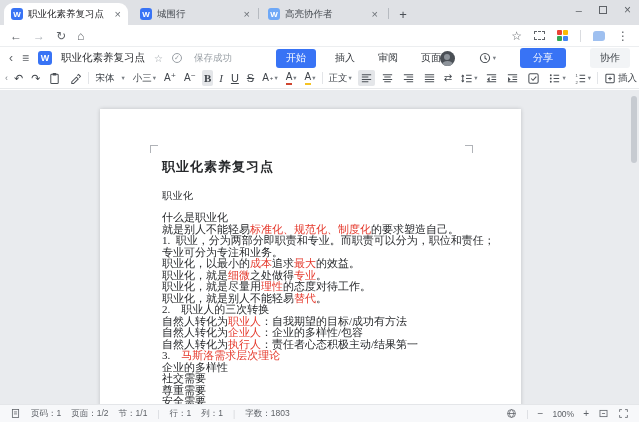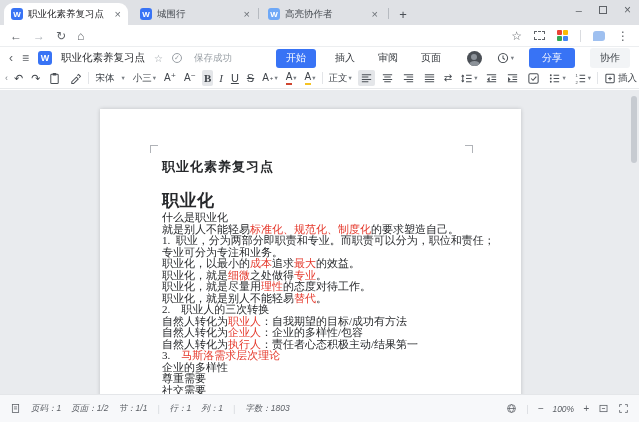--- a/index.html
+++ b/index.html
@@ -44,21 +44,21 @@
   .wps-logo { width:14px; height:14px; border-radius:3px; background:#3873f5; color:#fff;
               font-size:9px; font-weight:bold; display:flex; align-items:center; justify-content:center; }
   .doc-title { font-size:10.5px; color:#26282b; }
   .gray-ic { color:#9aa0a6; font-size:10px; }
   .save-ok { color:#9aa0a6; font-size:9.5px; display:flex; align-items:center; gap:12px; }
   .check-circle { width:10px; height:10px; border:1px solid #9aa0a6; border-radius:50%;
                   font-size:7px; display:flex; align-items:center; justify-content:center; color:#9aa0a6; }
   .wps-menu { position:absolute; left:276px; top:0; height:100%; display:flex; align-items:center; gap:15px; }
   .menu-item { font-size:10px; color:#33373c; padding:2px 4px; }
   .menu-item.active { background:#3873f5; color:#fff; padding:2.5px 10px; border-radius:3px; }
-  .header-right { margin-left:auto; display:flex; align-items:center; gap:15px; }
+  .header-right { margin-left:auto; display:flex; align-items:center; gap:24px; }
   .avatar { width:15px; height:15px; border-radius:50%; background:#4a4f55; overflow:hidden; position:relative; }
   .avatar::before { content:""; position:absolute; left:4.5px; top:3px; width:6px; height:6px; border-radius:50%; background:#8d939a; }
   .avatar::after { content:""; position:absolute; left:2px; top:10px; width:11px; height:7px; border-radius:50%; background:#8d939a; }
   .hist-wrap { display:flex; align-items:center; gap:2px; color:#5f6368; }
   .btn-share { background:#3873f5; color:#fff; font-size:10px; padding:3px 13px; border-radius:3px; }
   .btn-collab { background:#f2f4f6; color:#41464c; font-size:10px; padding:3px 10px; border-radius:3px; }
 
   
   .fmt { position:absolute; top:68px; left:0; right:0; height:21px; background:#fff;
          border-bottom:1px solid #e8eaec; display:flex; align-items:center; padding:0 5px; gap:4px;
@@ -83,30 +83,30 @@
   
   .doc-area { position:absolute; top:90px; left:0; right:0; height:314px; background:#e9ebee; overflow:hidden; }
   .page { position:absolute; left:100px; top:19px; width:421px; height:372px; background:#fff;
           box-shadow:0 0 4px rgba(0,0,0,.18); }
   .mark { position:absolute; width:8px; height:8px; border-color:#b0b3b8; }
   .mark.tl { left:50px; top:36px; border-top:1px solid #b0b3b8; border-left:1px solid #b0b3b8; }
   .mark.tr { right:48px; top:36px; border-top:1px solid #b0b3b8; border-right:1px solid #b0b3b8; }
   .doc-content { position:absolute; left:62px; right:26px; top:49px;
                  font-family:"Liberation Serif","DejaVu Serif",serif; color:#26282b; }
   .doc-h1 { font-size:13px; font-weight:bold; letter-spacing:1px; margin-bottom:13px; }
-  .doc-h2 { font-size:17px; font-weight:bold; letter-spacing:.5px; margin-bottom:0; }
+  .doc-h2 { font-size:10px; font-weight:normal; letter-spacing:.5px; margin-bottom:9px; }
   .doc-line { font-size:11px; line-height:11.5px; white-space:pre-wrap; }
   .doc-line .red { color:#e5382b; }
   .vscroll { position:absolute; right:2px; top:0; bottom:0; width:7px; }
   .vscroll .thumb { position:absolute; top:6px; right:0; width:6px; height:67px; background:#c7cbd1; border-radius:3px; }
 
   
-  .statusbar { position:absolute; bottom:0; left:0; right:0; height:28px; background:#f7f8fa;
+  .statusbar { position:absolute; bottom:0; left:0; right:0; height:18px; background:#f7f8fa;
                border-top:1px solid #e4e6e9; display:flex; align-items:center; padding:0 10px; gap:10px;
-               font-size:8.5px; color:#5d6167;font-style:italic; }
+               font-size:8.5px; color:#5d6167; }
   .sb-sep { color:#d4d7db; }
   .sb-right { margin-left:auto; display:flex; align-items:center; gap:9px; }
   svg.sic { width:11px; height:11px; stroke:#5d6167; fill:none; stroke-width:1; }
   .zoom-btn { font-size:10px; color:#5d6167; }
 </style>
 </head>
 <body>
 
 <div class="screen">
 
@@ -341,22 +341,22 @@
             <div class="doc-line"><span>职业化，以最小的</span><span class="red">成本</span><span>追求</span><span class="red">最大</span><span>的效益。</span></div>
             <div class="doc-line"><span>职业化，就是</span><span class="red">细微</span><span>之处做得</span><span class="red">专业</span><span>。</span></div>
             <div class="doc-line"><span>职业化，就是尽量用</span><span class="red">理性</span><span>的态度对待工作。</span></div>
             <div class="doc-line"><span>职业化，就是别人不能轻易</span><span class="red">替代</span><span>。</span></div>
             <div class="doc-line"><span>2.    职业人的三次转换</span></div>
             <div class="doc-line"><span>自然人转化为</span><span class="red">职业人</span><span>：自我期望的目标/成功有方法</span></div>
             <div class="doc-line"><span>自然人转化为</span><span class="red">企业人</span><span>：企业的多样性/包容</span></div>
             <div class="doc-line"><span>自然人转化为</span><span class="red">执行人</span><span>：责任者心态积极主动/结果第一</span></div>
             <div class="doc-line"><span>3.    </span><span class="red">马斯洛需求层次理论</span></div>
             <div class="doc-line"><span>企业的多样性</span></div>
+            <div class="doc-line"><span>社交需要</span></div>
             <div class="doc-line"><span>尊重需要</span></div>
-            <div class="doc-line"><span>社交需要</span></div>
             <div class="doc-line"><span>安全需要</span></div>
           </div>
       </div>
     </div>
     <div class="vscroll">
       <div class="thumb"></div>
     </div>
   </div>
 
   <div class="statusbar">

